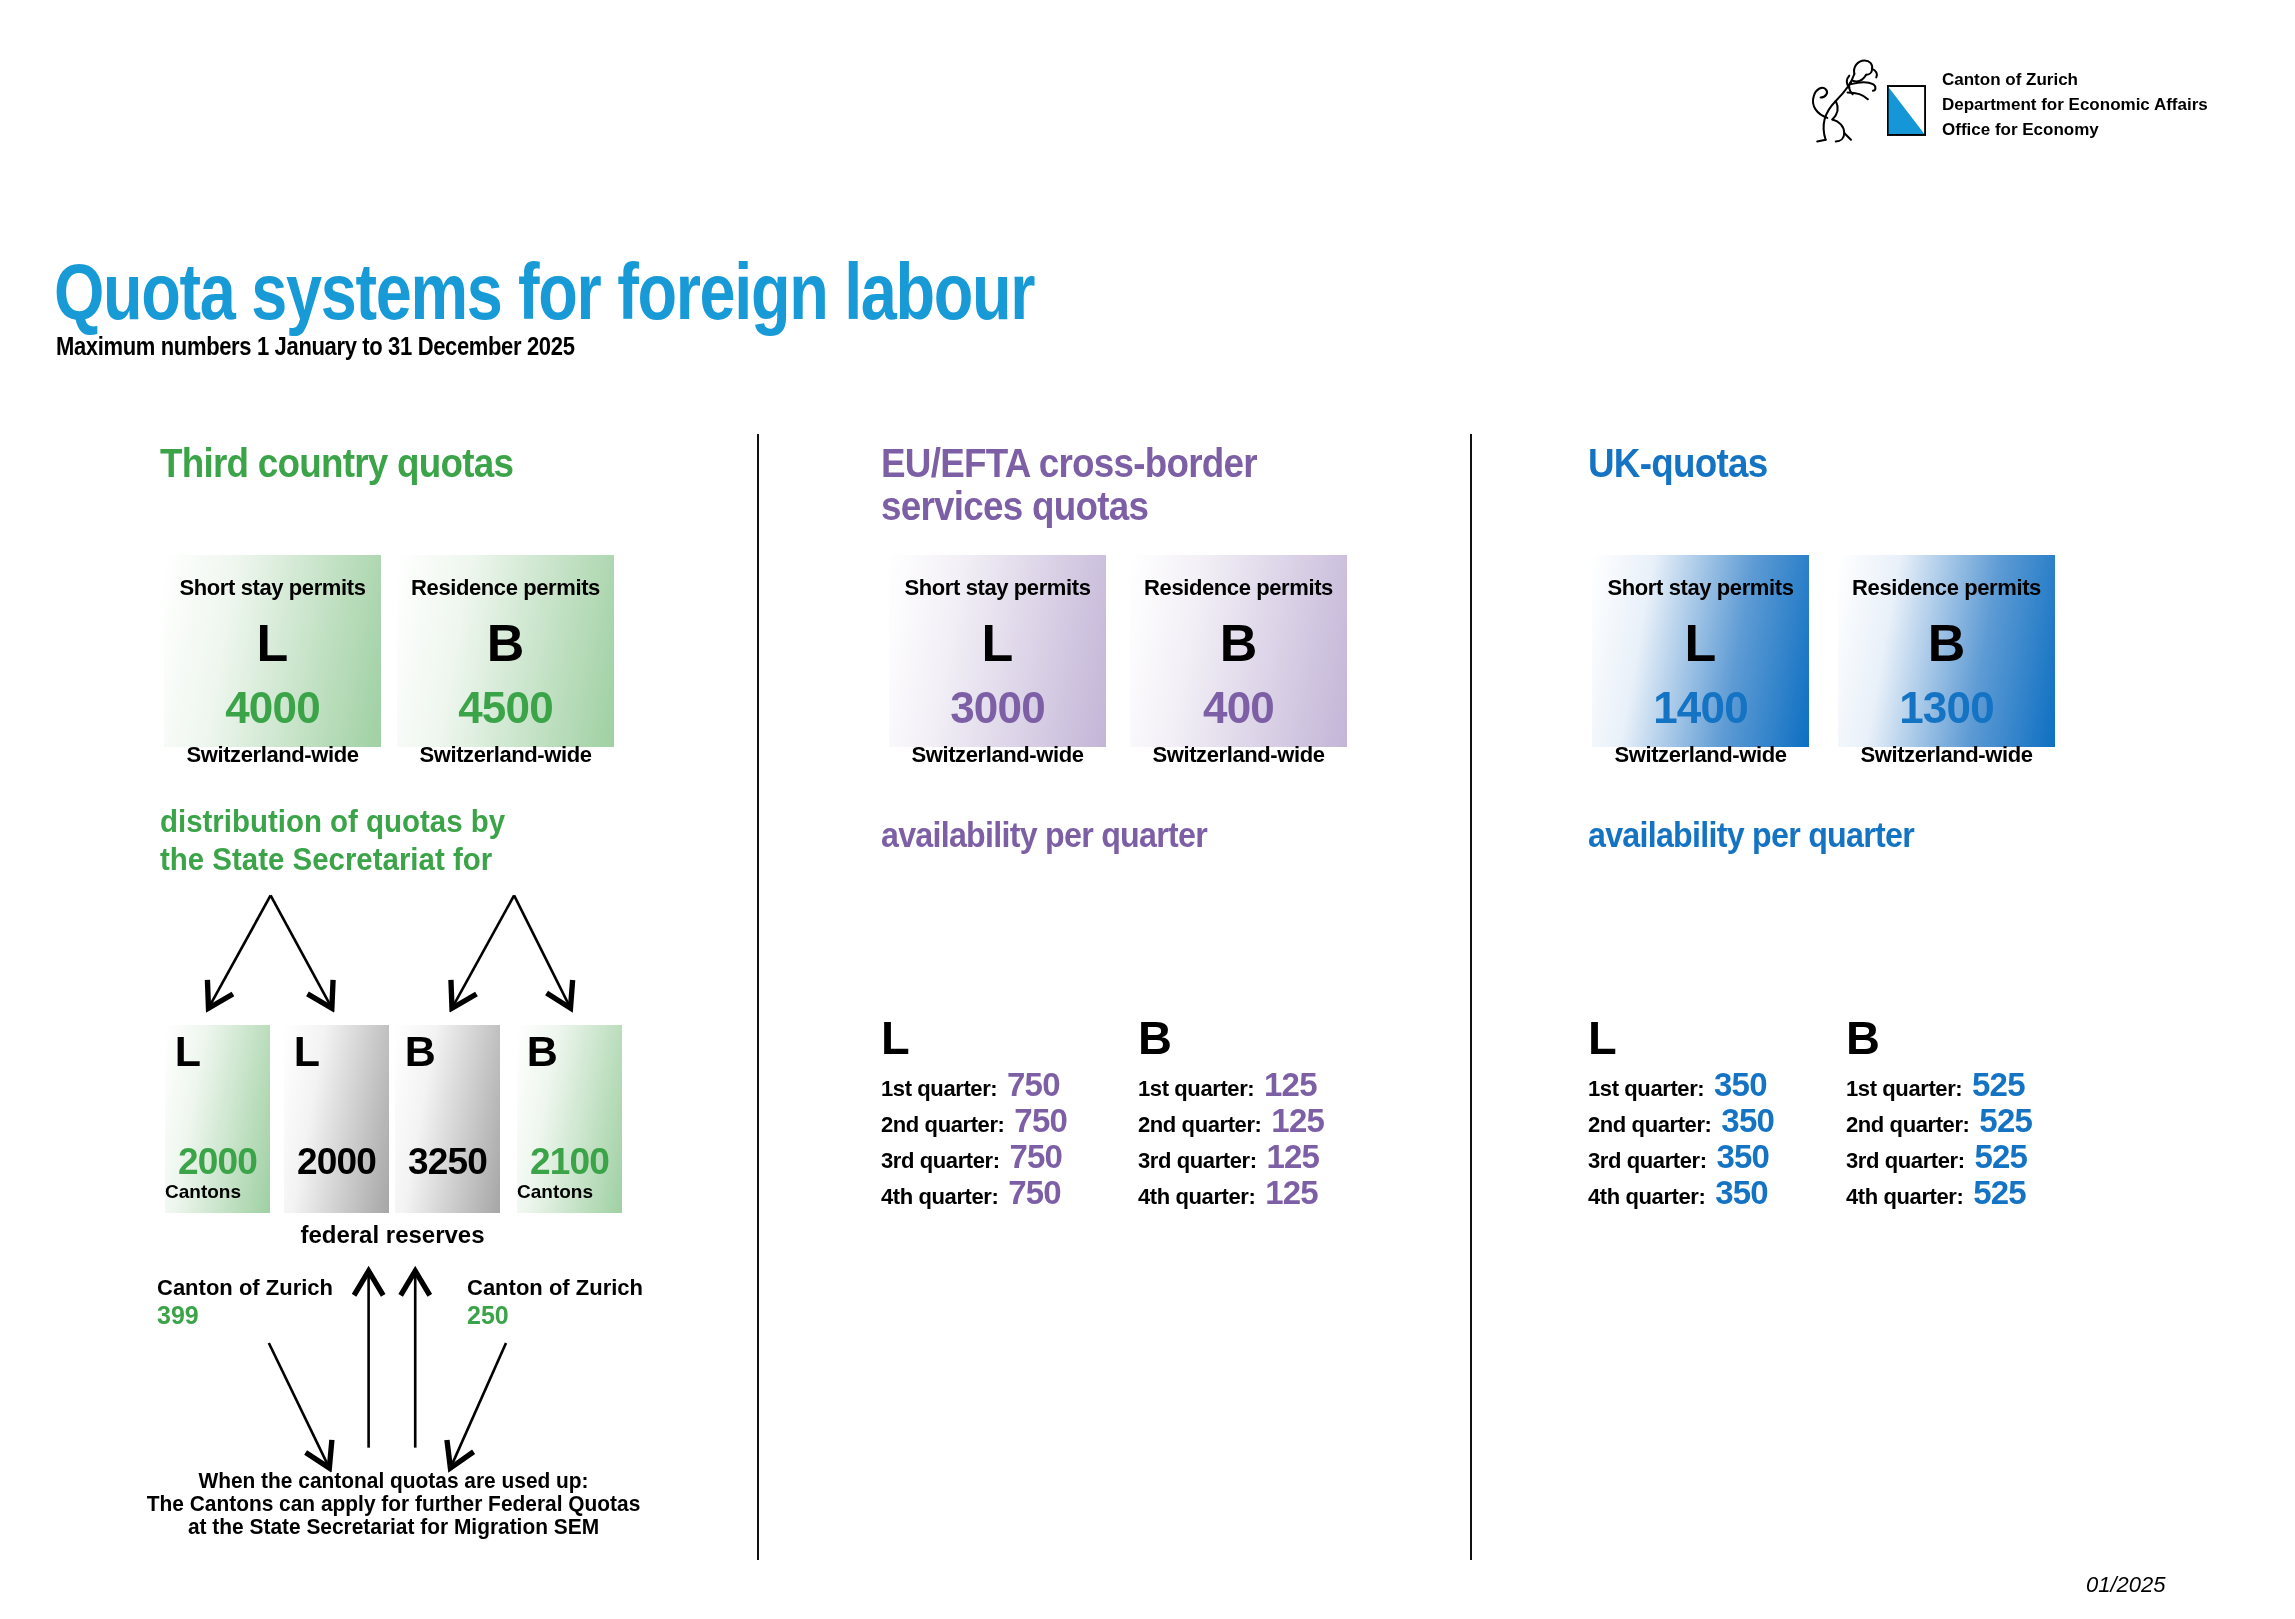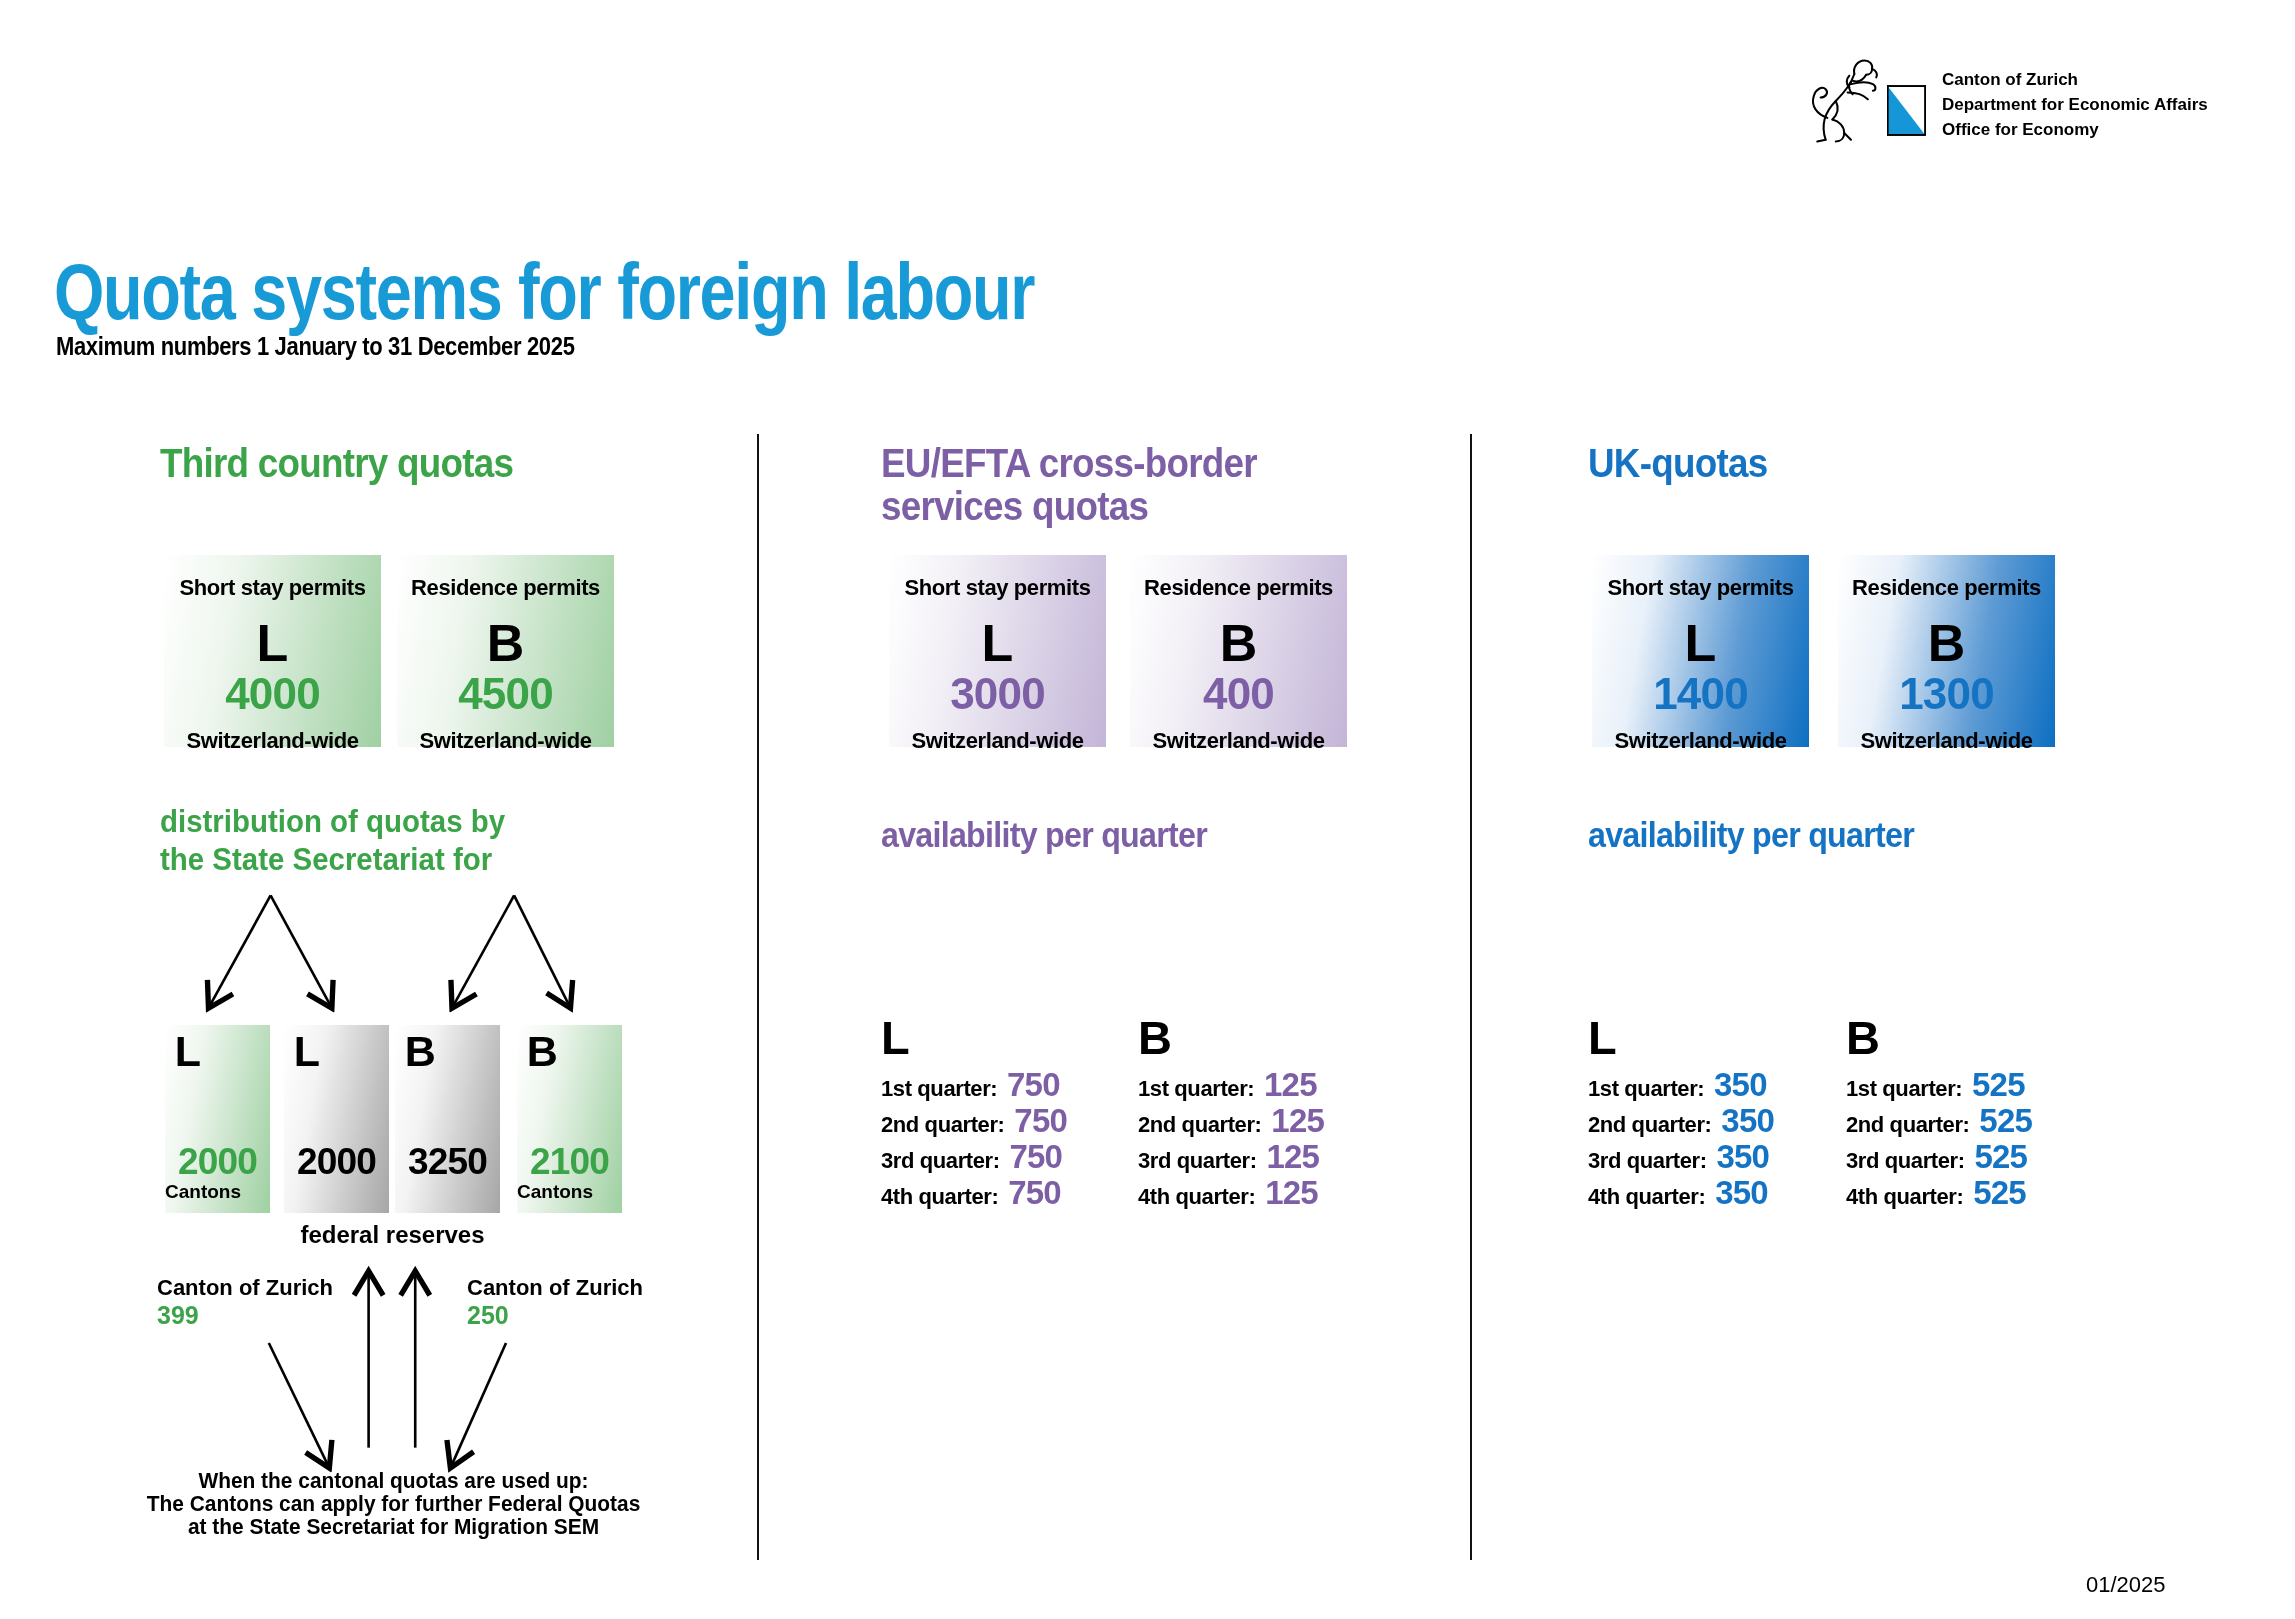--- a/index.html
+++ b/index.html
@@ -27,21 +27,21 @@
   .c-green{color:#3BA348;} .c-purple{color:#7D5FA5;} .c-blue{color:#1573C4;}
 
   
   .pbox{width:217px;height:192px;text-align:center;}
   .grad-green {background:linear-gradient(100deg,#ffffff 0%,#eef6ee 30%,#9fd0a2 100%);}
   .grad-purple{background:linear-gradient(100deg,#ffffff 0%,#f2eff6 30%,#c3b5d7 100%);}
   .grad-blue  {background:linear-gradient(100deg,#ffffff 0%,#e8f0f9 25%,#5e9bd4 65%,#0d6fc2 100%);}
   .grad-gray  {background:linear-gradient(100deg,#ffffff 0%,#f3f3f3 30%,#a6a6a6 100%);}
   .pbox .plabel{padding-top:20px;font-size:22px;font-weight:bold;letter-spacing:-0.4px;}
   .pbox .pletter{margin-top:16.4px;font-size:52px;font-weight:bold;line-height:1;}
-  .pbox .pvalue{margin-top:3px;font-size:44px;font-weight:bold;line-height:1;letter-spacing:-0.8px;}
+  .pbox .pvalue{margin-top:17px;font-size:44px;font-weight:bold;line-height:1;letter-spacing:-0.8px;}
   .pbox .pscope{margin-top:12px;font-size:22px;font-weight:bold;letter-spacing:-0.4px;}
 
   
   .dist-title{left:160px;top:802px;font-size:32px;font-weight:bold;line-height:38px;
               transform:scaleX(.92);transform-origin:left top;white-space:nowrap;}
   .dbox{top:1025px;width:105px;height:188px;}
   .dbox .dletter{position:absolute;top:4.9px;left:9.8px;font-size:43px;font-weight:bold;line-height:1;}
   .dbox .dvalue{position:absolute;bottom:33px;width:100%;text-align:center;font-size:37px;
                 font-weight:bold;line-height:1;letter-spacing:-0.8px;}
   .dbox .dsub{position:absolute;bottom:9.8px;width:100%;text-align:left;font-size:19px;font-weight:bold;}
@@ -54,21 +54,21 @@
 
   
   .avail-title{top:815px;font-size:35px;font-weight:bold;letter-spacing:-0.8px;
                transform:scaleX(.92);transform-origin:left top;white-space:nowrap;}
   .qgroup{top:1015px;white-space:nowrap;}
   .qheading{font-size:47px;font-weight:bold;line-height:46px;margin-bottom:4.9px;}
   .q-row{height:36px;}
   .q-label{font-size:22px;font-weight:bold;letter-spacing:-0.4px;}
   .q-value{font-size:33px;font-weight:bold;margin-left:9.8px;letter-spacing:-0.8px;}
 
-  .footer-edition{left:2086px;top:1572px;font-size:22px;}
+  .footer-edition{left:2086px;top:1572px;font-size:22px;font-style:italic;}
   svg.arrows line, svg.arrows path{stroke:#000;fill:none;}
 </style>
 </head>
 <body>
 
 <div class="canvas">
 
   <svg class="abs arrows" style="left:1801px;top:47px;" width="78" height="97" viewBox="0 0 90 115">
     <g stroke-width="2.4" stroke-linecap="round">
       <path d="M28,110 C22,92 28,76 40,64 C50,54 58,44 62,32"></path>

